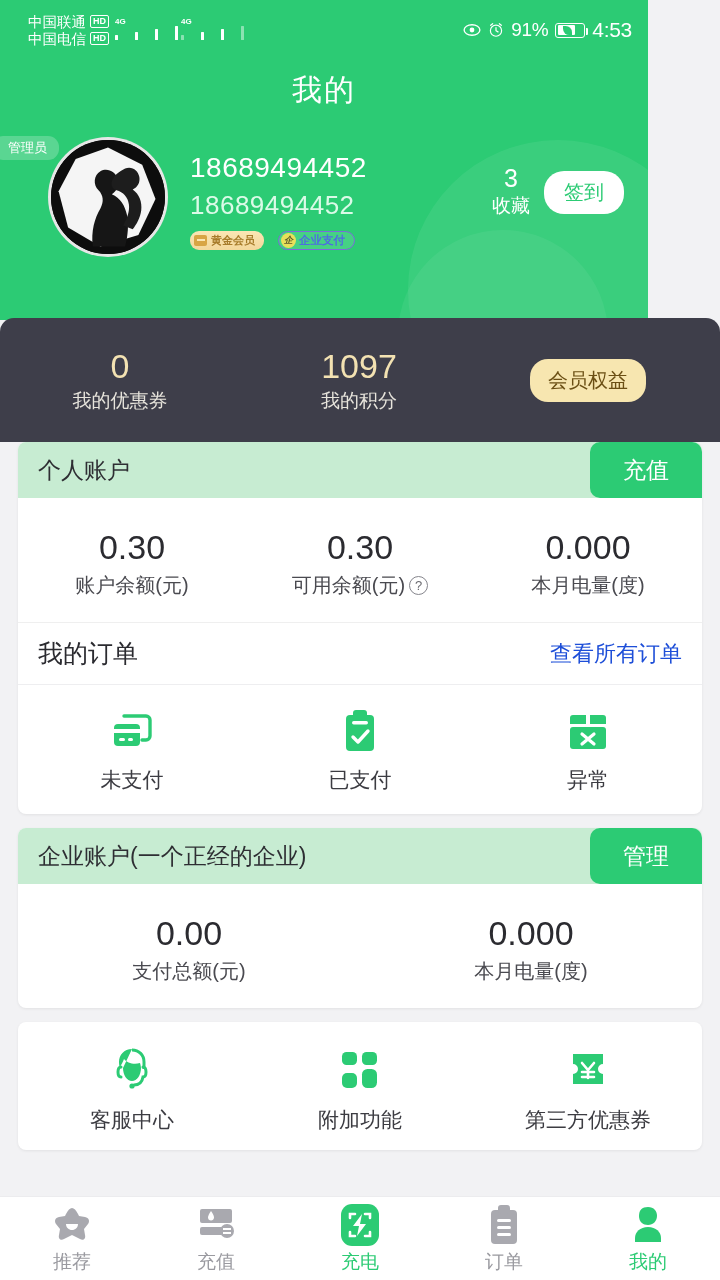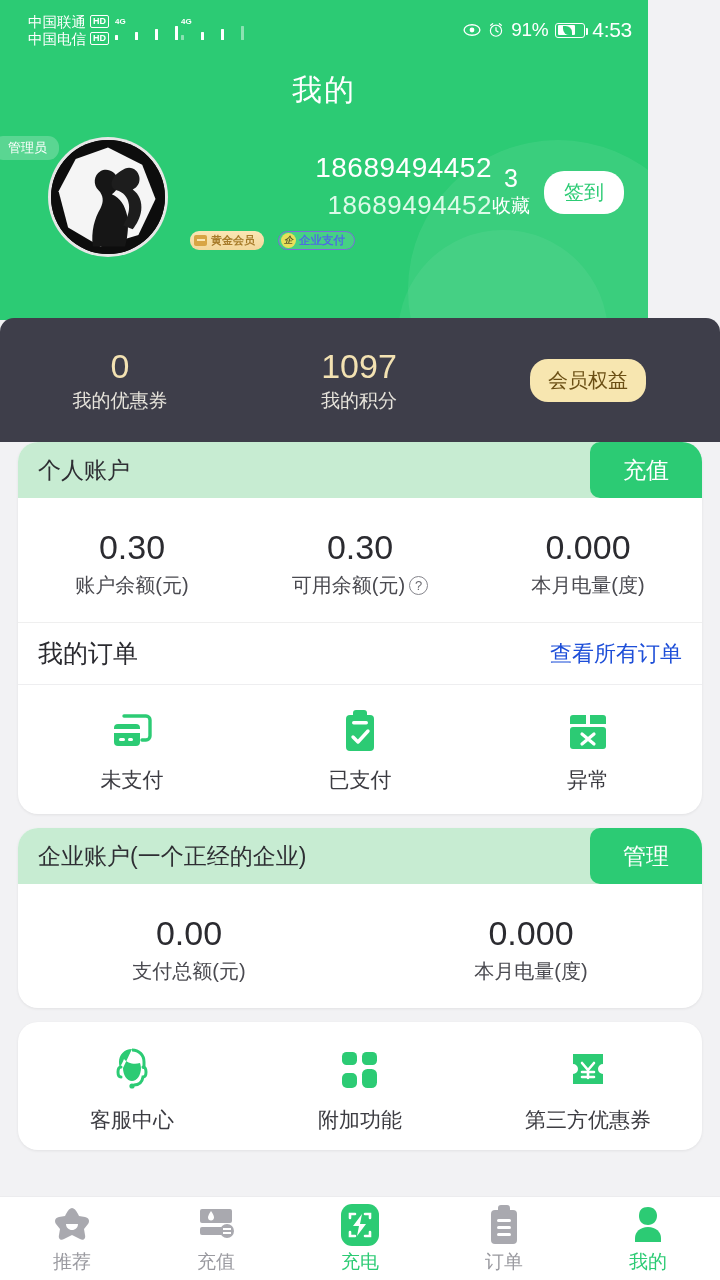--- a/index.html
+++ b/index.html
@@ -91,21 +91,21 @@
     margin-top:26px; padding:0 24px 0 48px;
     display:flex; align-items:flex-start;
   }
   .avatar {
     width:120px; height:120px; border-radius:50%;
     background:#0e0e0e; overflow:hidden; flex:none;
     border:3px solid rgba(255,255,255,0.9);
     position:relative;
   }
   .avatar svg { display:block; width:100%; height:100%; }
-  .p-info { margin-left:22px; padding-top:12px; flex:1;text-align:right; }
+  .p-info { margin-left:22px; padding-top:12px; flex:1; }
   .p-phone1 { color:#fff; font-size:28px; line-height:38px; letter-spacing:0.5px; }
   .p-phone2 { color:#eafff2; font-size:26px; line-height:36px; letter-spacing:0.5px; opacity:0.92;}
   .p-badges { margin-top:8px; display:flex; gap:14px; align-items:center; }
   .badge-gold {
     display:flex; align-items:center; gap:4px;
     background:linear-gradient(180deg,#fbe6b4,#f3d79b);
     border-radius:9px; padding:2px 9px 2px 4px;
     color:#a77b2a; font-size:11px; font-weight:bold;
   }
   .badge-gold .crown {
@@ -155,21 +155,21 @@
     border:none; cursor:pointer; white-space:nowrap;
   }
 
   
   .body-area {
     position:absolute; left:0; top:442px; width:720px; height:1194px;
     background:#f2f2f4; padding:0 18px;
   }
 
   .card {
-    background:#ffffff; border-radius:20px;
+    background:#ffffff; border-radius:8px;
     box-shadow:0 1px 3px rgba(0,0,0,0.07);
     overflow:hidden; margin-bottom:14px;
   }
   .acct-head {
     background:#c7ecd2; height:56px;
     display:flex; align-items:center; justify-content:space-between;
     padding-left:20px;
   }
   .acct-title { font-size:23px; color:#2e2e33; }
   .acct-btn {

